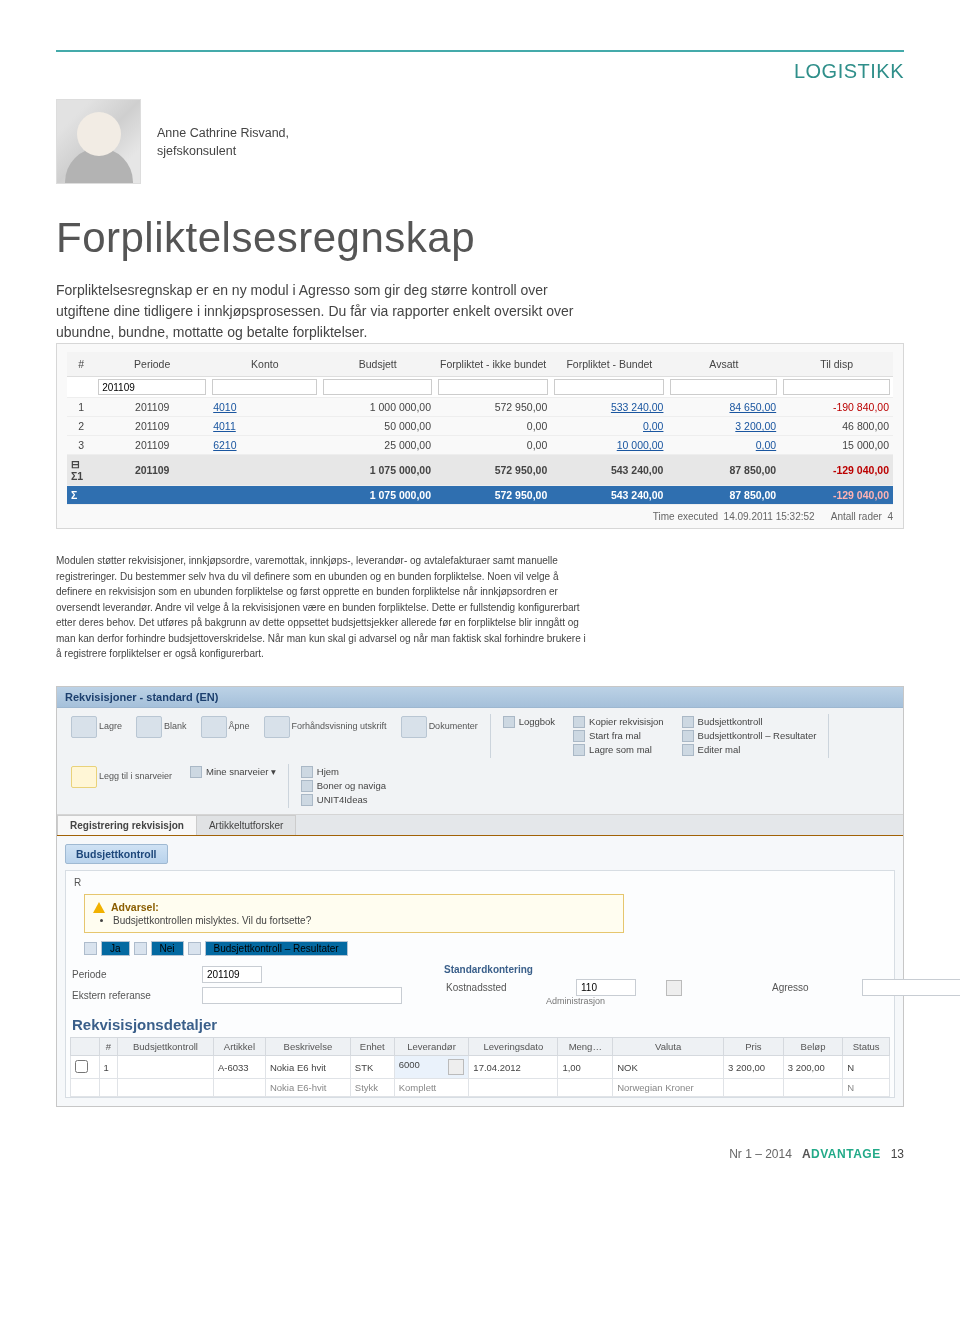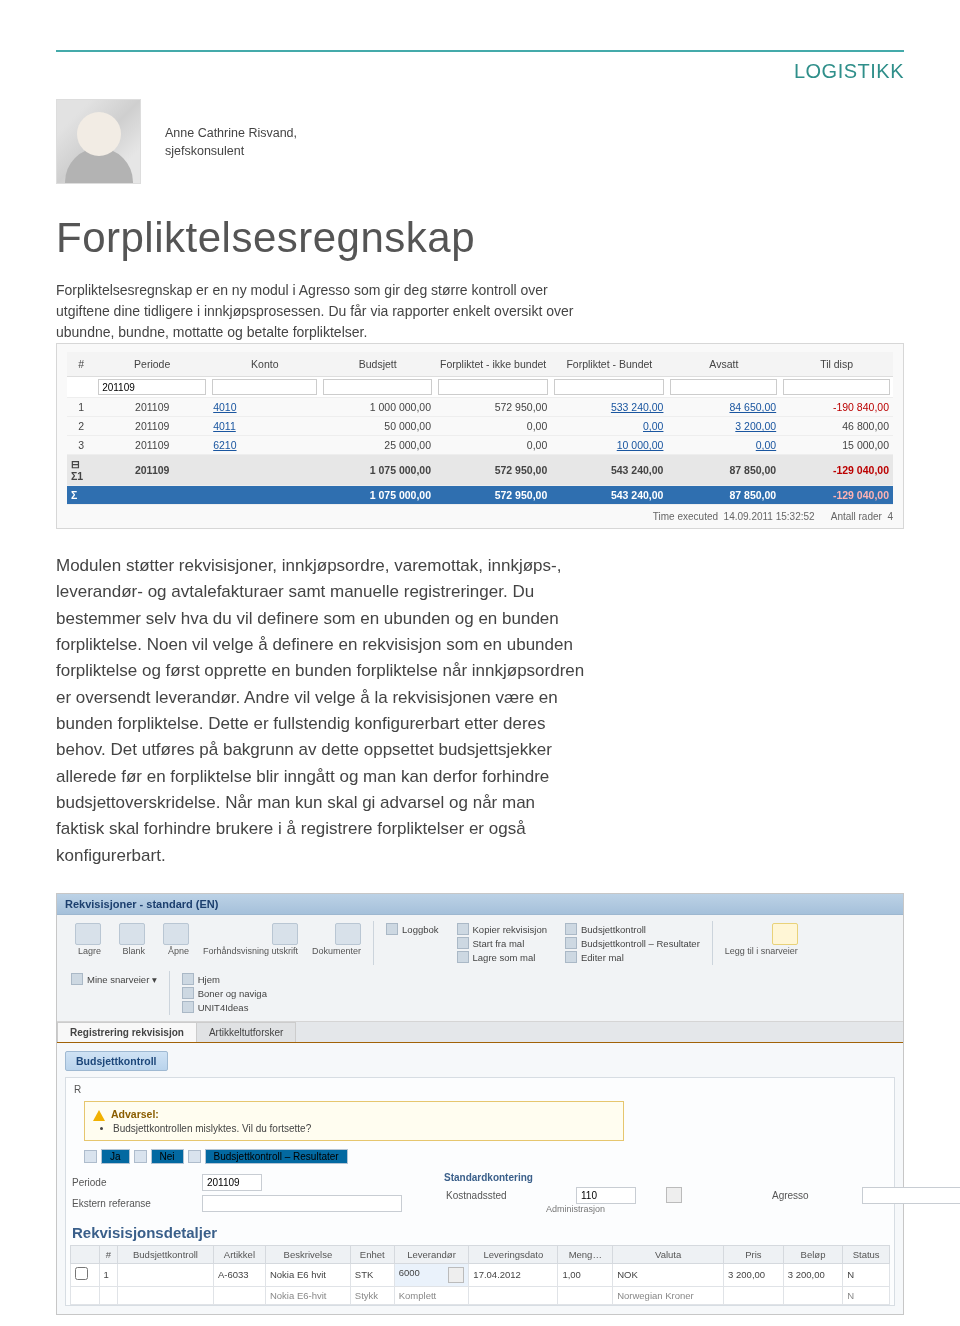--- a/index.html
+++ b/index.html
@@ -1,21 +1,21 @@
 <!DOCTYPE html>
 <html><head>
 <meta charset="utf-8">
 <style>
   * { box-sizing: border-box; margin: 0; padding: 0; }
   body { font-family: "Segoe UI", Arial, sans-serif; background: #fff; width: 960px; margin: 0 auto; color: #333; }
   .page { padding: 50px 56px 30px 56px; position: relative; }
   .top-rule { border-top: 2px solid #4aa; margin-bottom: 8px; }
   .section-label { text-align: right; color: #2f8f8a; font-size: 20px; letter-spacing: .5px; margin-bottom: 16px; font-weight: 400; }
 
-  .author-block { display: flex; align-items: flex-start; gap: 24px; margin-bottom: 30px; }
+  .author-block { display: flex; align-items: flex-start; gap: 16px; margin-bottom: 30px; }
   .author-photo { width: 85px; height: 85px; background: linear-gradient(135deg,#e2e2e2 20%,#cfcfcf 50%,#e6e6e6 80%); border: 1px solid #ddd; position: relative; overflow: hidden; }
   .author-photo::after { content:""; position:absolute; left:20px; top:12px; width:44px; height:44px; border-radius:50%; background:#f2ece4; }
   .author-photo::before { content:""; position:absolute; left:8px; top:48px; width:68px; height:50px; border-radius:40px 40px 0 0; background:#b3b3b3; }
   .author-text { font-size: 12.5px; line-height: 1.4; color:#444; padding-top: 26px; }
 
   h1.article-title { font-size: 42px; font-weight: 300; color: #555; margin-bottom: 18px; letter-spacing: .5px; }
   .lead { font-size: 14px; line-height: 1.5; max-width: 530px; color:#444; }
 
   
   .shot1 { border: 1px solid #d7d7d7; background:#f9f9f9; padding: 8px 10px 6px 10px; font-size: 10.5px; color:#444; margin-bottom: 24px; }
@@ -27,27 +27,27 @@
   .shot1 .filter-row td { background:#fff; padding:2px 3px; }
   .shot1 .filter-row input { width:100%; border:1px solid #ccc; height:16px; font-size:10px; padding:0 3px; }
   .shot1 .subtotal td { background:#e7e7e7; font-weight: bold; }
   .shot1 .total td { background:#2f6fb0; color:#fff; font-weight: bold; }
   .shot1 .neg { color:#b00;margin-top:44px; }
   .shot1 .linky { color:#1a56a0; text-decoration: underline; }
   .shot1 .meta { text-align:right; font-size:10px; color:#666; padding-top:6px; }
   .shot1 .reset { padding-top:6px; font-size:10px; color:#444; }
   .shot1 .reset .ico { display:inline-block; width:12px; height:12px; background:#888; margin-right:4px; vertical-align:middle; }
 
-  .body-text { font-size: 17px; line-height: 1.55; max-width: 530px; margin-bottom: 24px; color:#444; }
+  .body-text { font-size: 10px; line-height: 1.55; max-width: 530px; margin-bottom: 24px; color:#444; }
 
   
   .shot2 { border:1px solid #c7c7c7; background:#eceef0; font-size:10px; color:#444; margin-bottom: 40px; }
   .shot2 .titlebar { background: linear-gradient(#bcd2e6,#a5c0da); color:#1c3f6e; padding:4px 8px; font-weight:bold; font-size:11px; border-bottom:1px solid #9db7d0; }
   .shot2 .toolbar { display:flex; align-items:flex-start; gap:6px; padding:6px 8px; background:#f1f3f5; border-bottom:1px solid #d5d5d5; flex-wrap:wrap; }
-  .shot2 .tbtn { display:flex; flex-direction:column; align-items:flex-end; gap:2px; padding:2px 6px; min-width:42px; }
+  .shot2 .tbtn { display:flex; flex-direction:row; align-items:center; gap:2px; padding:2px 6px; min-width:42px; }
   .shot2 .tbtn .g { width:26px; height:22px; background:#d8e1ea; border:1px solid #b9c6d3; border-radius:2px; }
   .shot2 .tbtn .lbl { font-size:9px; text-align:center; color:#555; line-height:1.1; }
   .shot2 .tool-col { display:flex; flex-direction:column; gap:2px; padding:2px 6px; font-size:9.5px; }
   .shot2 .tool-col .row { display:flex; align-items:center; gap:4px; white-space:nowrap; }
   .shot2 .tool-col .row .mini { width:12px; height:12px; background:#cdd8e2; border:1px solid #aab8c6; }
   .shot2 .tabs { display:flex; background:#e4e7ea; border-bottom:1px solid #a16207; }
   .shot2 .tab { padding:4px 12px; border:1px solid #ccc; border-bottom:none; background:#f8f8f8; font-weight:bold; margin-right:-1px; font-size:10px; }
   .shot2 .tab.inactive { background:#e0e2e4; font-weight:normal; }
   .shot2 .canvas { background:#f6f8fa; padding:8px; }
 

